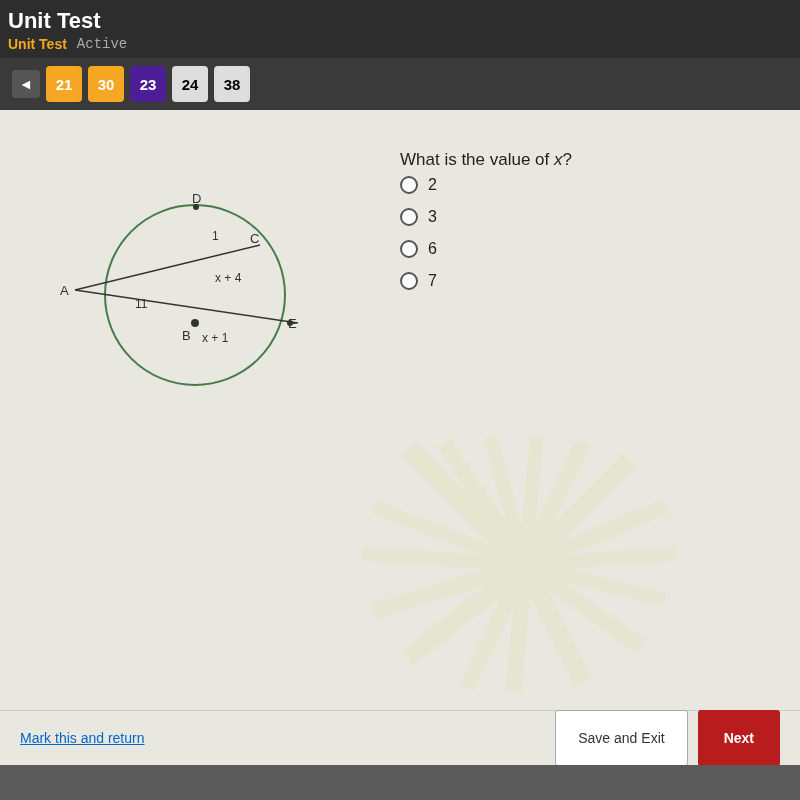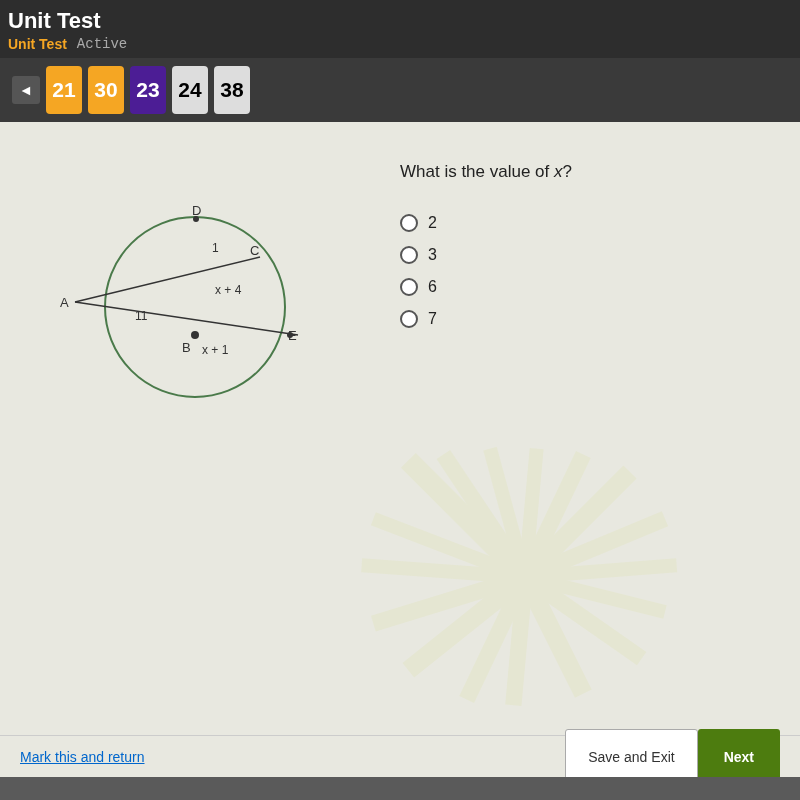--- a/index.html
+++ b/index.html
@@ -56,24 +56,24 @@
       color: white;
       font-size: 14px;
       cursor: pointer;
       display: flex;
       align-items: center;
       justify-content: center;
       border-radius: 3px;
     }
     .nav-btn {
       width: 36px;
-      height: 48px;
+      height: 36px;
       border: none;
       border-radius: 4px;
-      font-size: 21px;
+      font-size: 15px;
       font-weight: bold;
       cursor: pointer;
       display: flex;
       align-items: center;
       justify-content: center;
     }
     .nav-btn.active {
       background: #4c1d95;
       color: white;
     }
@@ -119,21 +119,21 @@
     }
 
     
     .answer-area {
       flex: 1;
       padding-top: 10px;
     }
     .question-text {
       font-size: 17px;
       color: #222;
-      margin-bottom: 32px;
+      margin-bottom: 6px;
     }
     .question-text em {
       font-style: italic;
     }
     .options {
       display: flex;
       flex-direction: column;
       gap: 14px;
     }
     .option {
@@ -155,51 +155,51 @@
       font-size: 16px;
       color: #222;
     }
 
     
     .footer {
       position: absolute;
       bottom: 0;
       left: 0;
       right: 0;
-      height: 42px;
+      height: 55px;
       background: #e8e8e0;
       border-top: 1px solid #ccc;
       display: flex;
       align-items: center;
       justify-content: space-between;
       padding: 0 20px;
     }
     .mark-return-link {
       color: #0066cc;
       font-size: 14px;
       text-decoration: underline;
       cursor: pointer;
       background: none;
       border: none;
     }
     .footer-buttons {
       display: flex;
-      gap: 0;
+      gap: 10px;
     }
     .btn-save {
       background: white;
       border: 1px solid #aaa;
       color: #333;
       padding: 10px 22px;
       font-size: 14px;
       cursor: pointer;
       border-radius: 3px;
     }
     .btn-next {
-      background: #4d7c0f;
+      background: #b91c1c;
       border: none;
       color: white;
       padding: 20px 26px;
       font-size: 14px;
       cursor: pointer;
       border-radius: 3px;
       font-weight: bold;
     }
   </style>
 </head>

